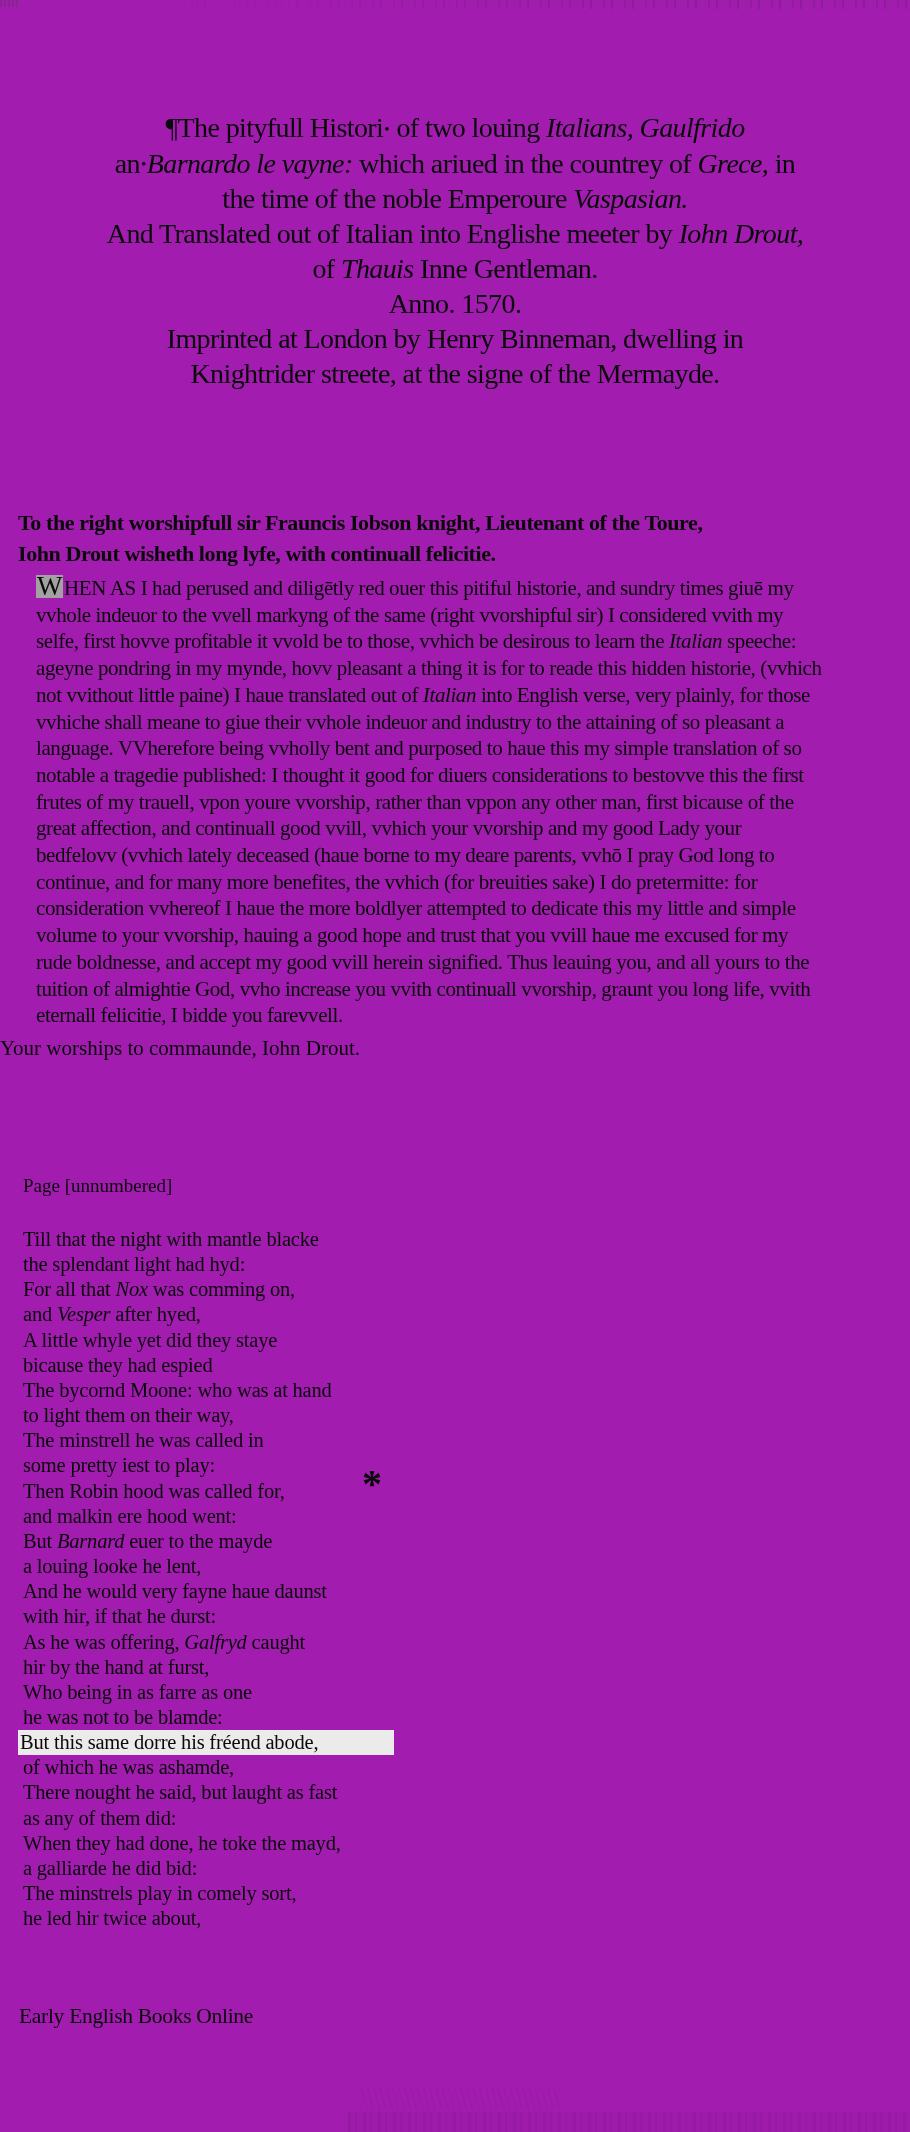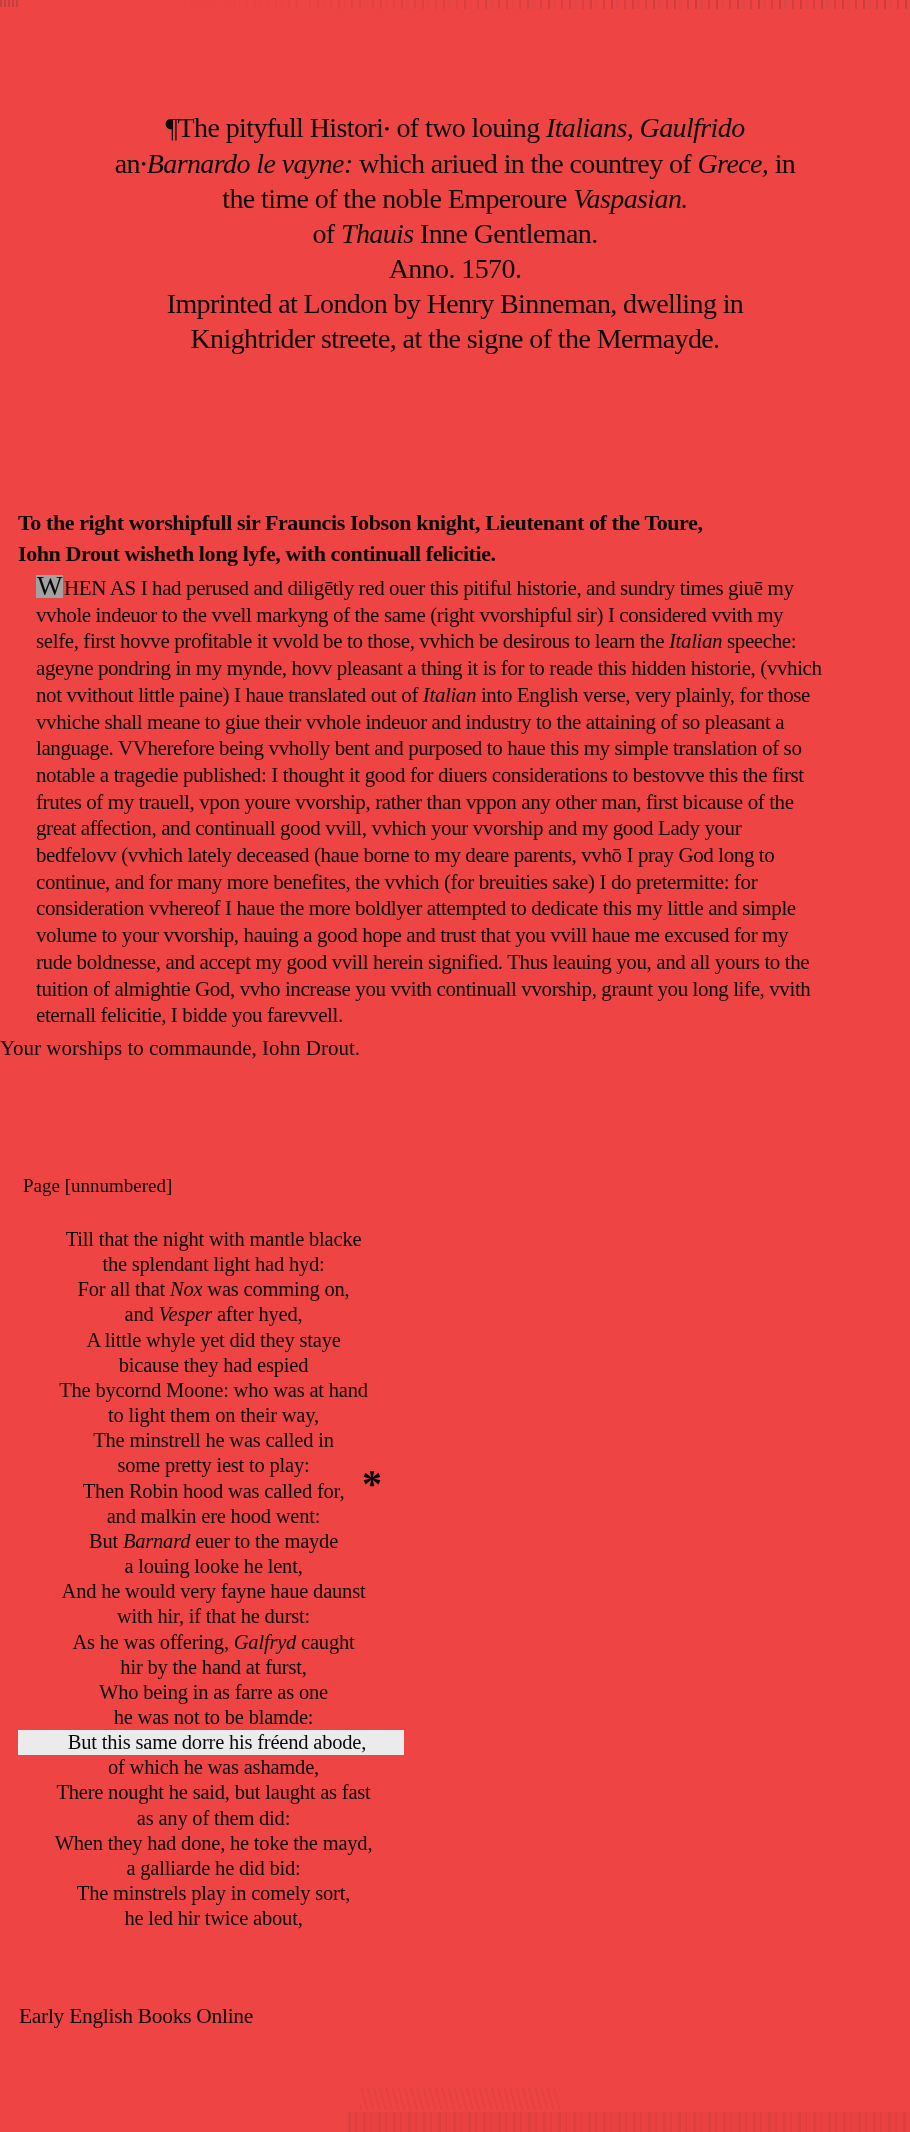--- a/index.html
+++ b/index.html
@@ -6,39 +6,39 @@
   body {
     width: 910px;
     background: #ffffff;
     font-family: "Liberation Serif", serif;
     color: #0a0a0a;
   }
   .page {
     position: relative;
     width: 910px;
     height: 2132px;
-    background: #ef4444;
+    background: #a21caf;
     overflow: hidden;
   }
   .line { white-space: nowrap; }
   .i { font-style: italic; }
   .dot { font-size: 0.55em; vertical-align: 0.22em; padding: 0 1px; }
   .wcap {
     display: inline-block;
     font-size: 27px;
     line-height: 23px;
     background: #a2a2a2;
     padding: 0 1px;
     margin-right: 1px;
   }
   .hl {
     background: #ebebeb;
     width: 374px;
     margin-left: -5px;
-    padding-left: 12px;
+    padding-left: 2px;
   }
 
   
   .title {
     position: absolute;
     top: 110px; left: 0;
     width: 910px;
     text-align: center;
     font-size: 28px;
     line-height: 35px;
@@ -71,21 +71,20 @@
     position: absolute;
     top: 1175px; left: 23px;
     font-size: 19px;
   }
   .poem {
     position: absolute;
     top: 1227px; left: 23px;
     font-size: 20.5px;
     line-height: 25.15px;
     letter-spacing: -0.2px;
-    text-align: center;
   }
   .asterisk {
     position: absolute;
     top: 1464px; left: 362px;
     font-size: 40px;
     line-height: 40px;
     font-weight: bold;
   }
   .footer {
     position: absolute;
@@ -133,20 +132,21 @@
 
 <div class="page">
 
   <div class="artifact top-left"></div>
   <div class="artifact top-strip"></div>
 
   <div class="title">
       <div class="line"><span>¶The pityfull Histori</span><span class="dot">•</span><span> of two louing </span><span class="i">Italians, Gaulfrido</span></div>
       <div class="line"><span>an</span><span class="dot">•</span><span class="i">Barnardo le vayne:</span><span> which ariued in the countrey of </span><span class="i">Grece,</span><span> in</span></div>
       <div class="line"><span>the time of the noble Emperoure </span><span class="i">Vaspasian.</span></div>
+      <div class="line"><span>And Translated out of Italian into Englishe meeter by </span><span class="i">Iohn Drout,</span></div>
       <div class="line"><span>of </span><span class="i">Thauis</span><span> Inne Gentleman.</span></div>
       <div class="line"><span>Anno. 1570.</span></div>
       <div class="line"><span>Imprinted at London by Henry Binneman, dwelling in</span></div>
       <div class="line"><span>Knightrider streete, at the signe of the Mermayde.</span></div>
     </div>
 
   <div class="dedication">
       <div class="line"><span>To the right worshipfull sir Frauncis Iobson knight, Lieutenant of the Toure,</span></div>
       <div class="line"><span>Iohn Drout wisheth long lyfe, with continuall felicitie.</span></div>
     </div>

